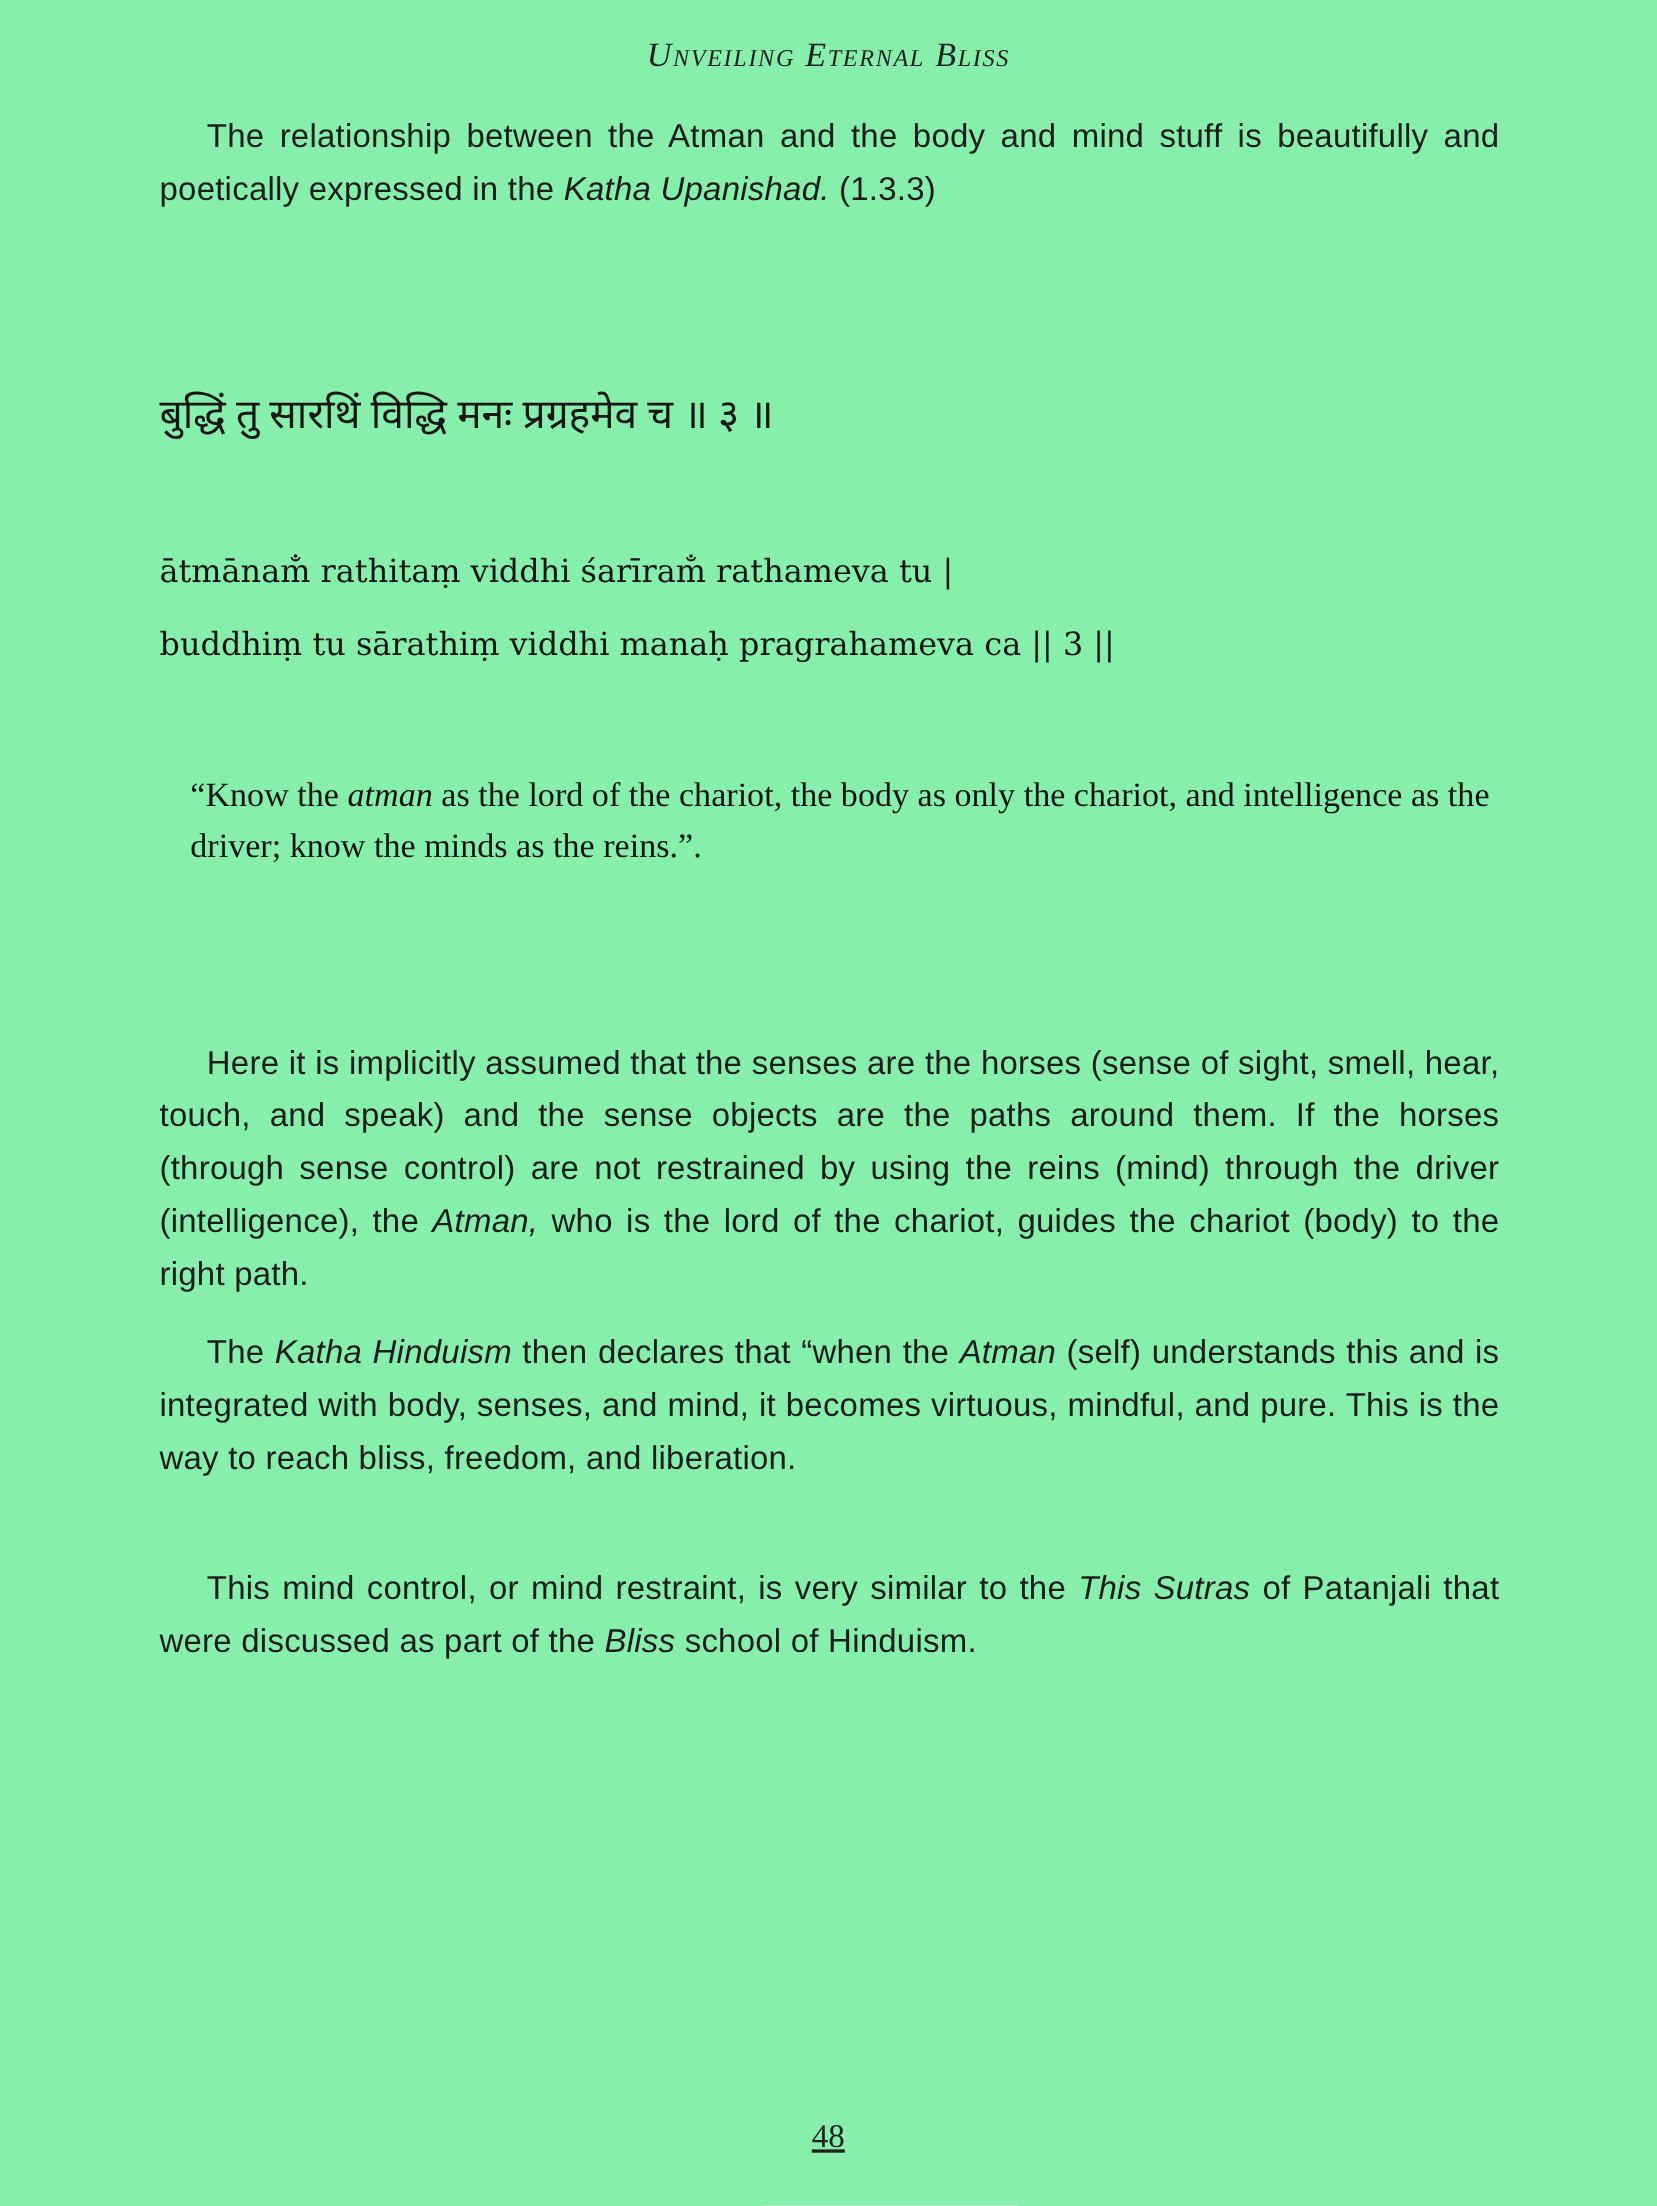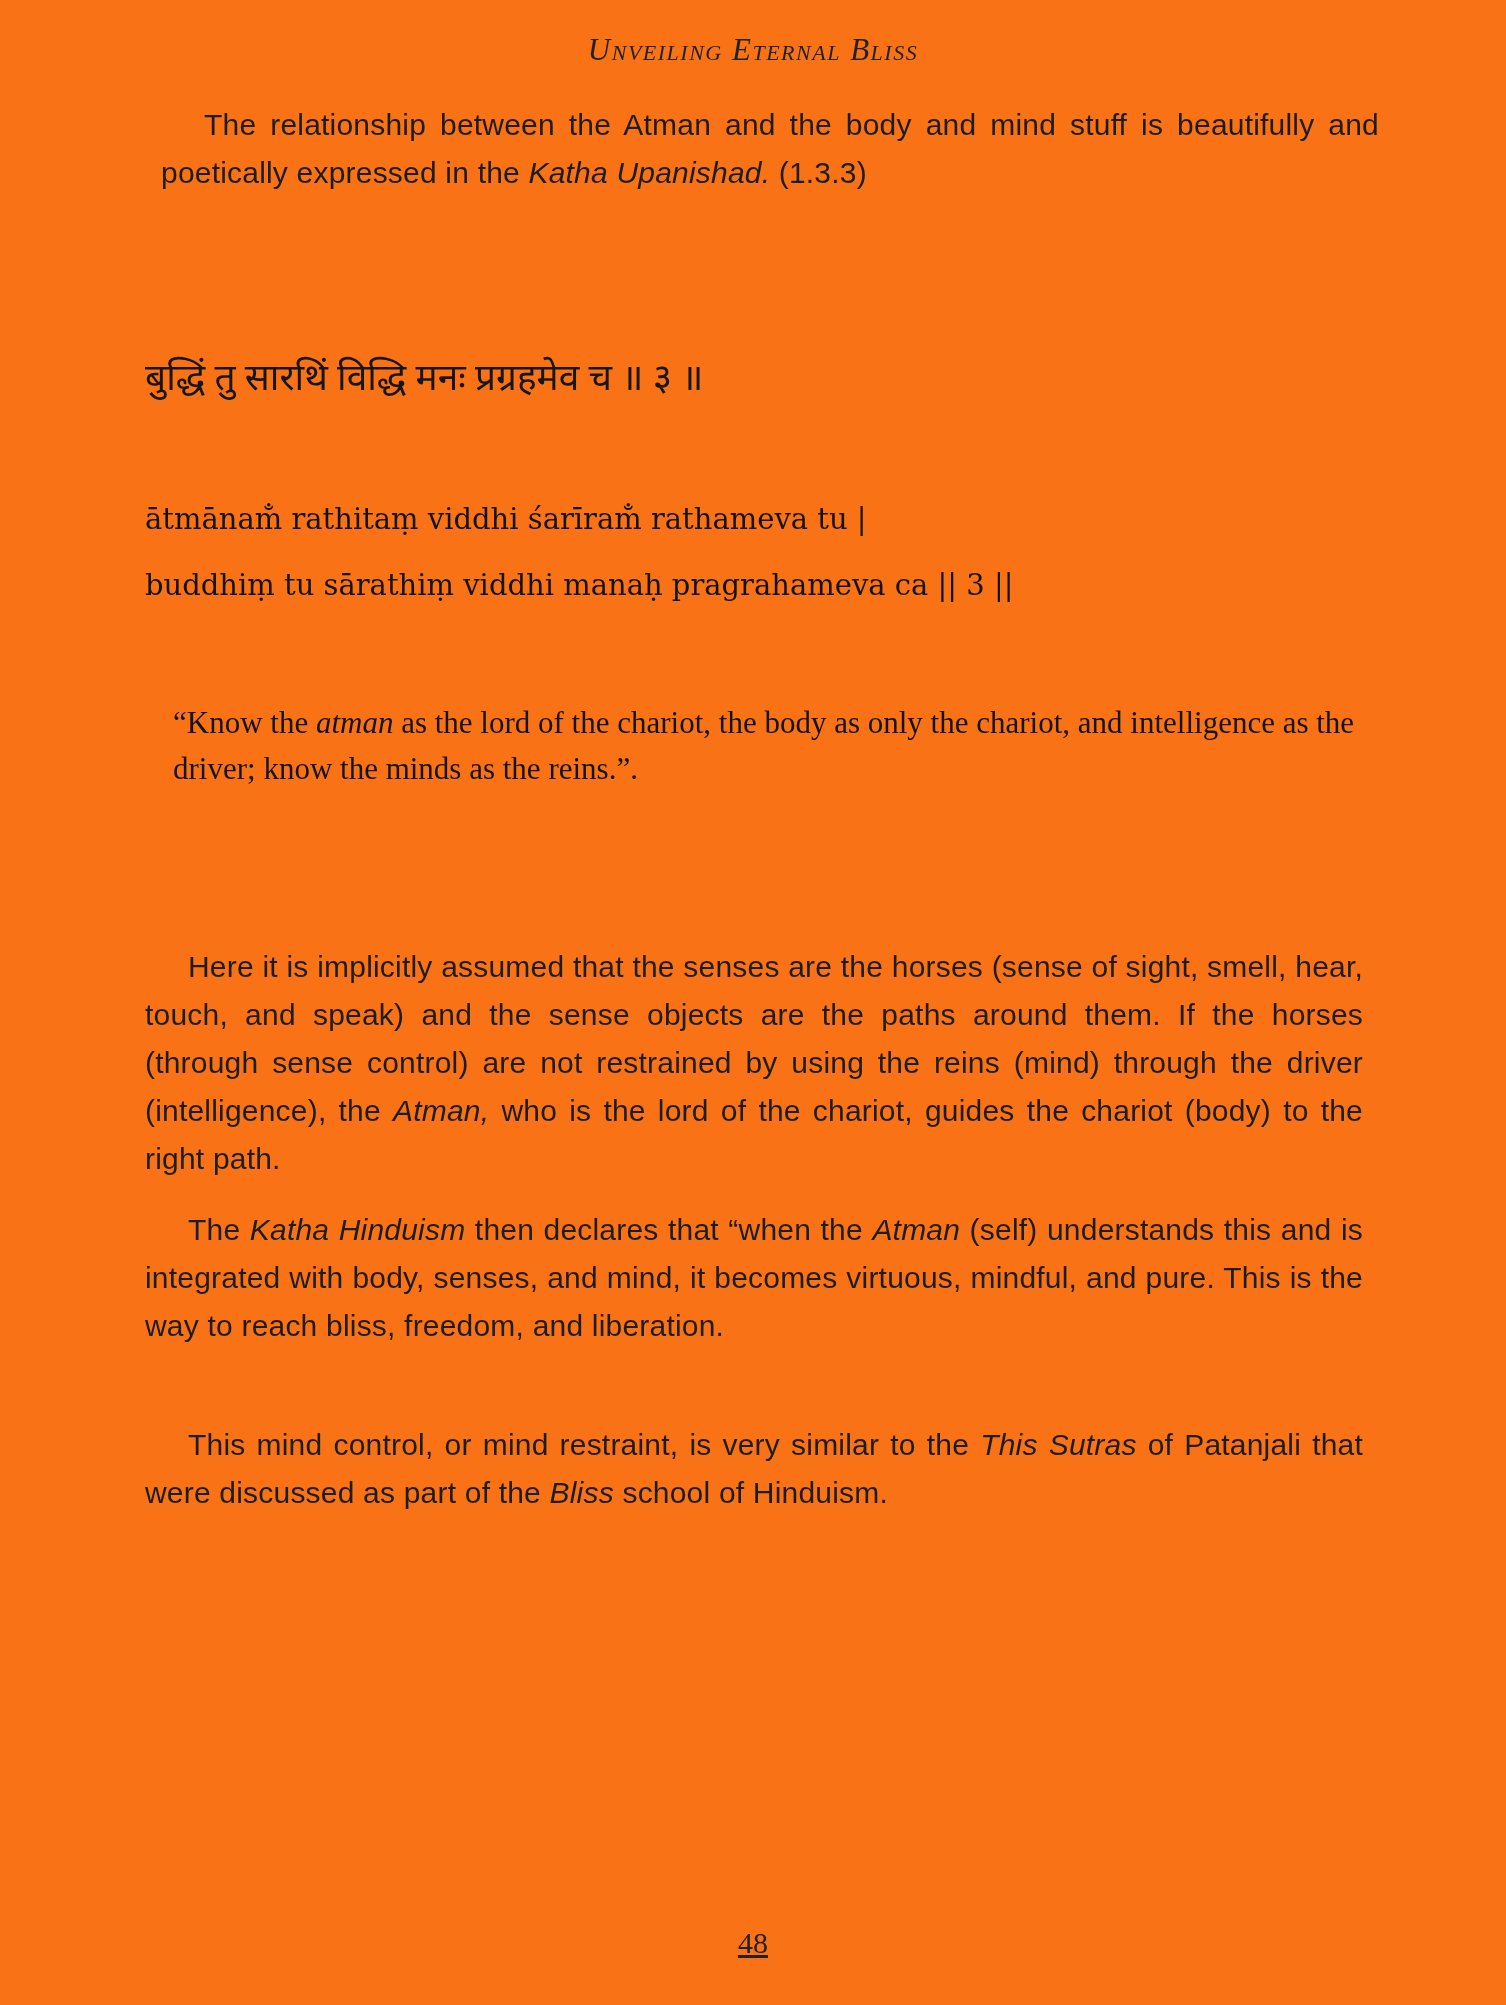--- a/index.html
+++ b/index.html
@@ -1,21 +1,21 @@
 <!DOCTYPE html>
 <html><head>
 <meta charset="utf-8">
 <style>
   html, body { margin: 0; padding: 0; background: #e8e8e8; }
   .page {
     position: relative;
     width: 1506px;
     height: 2005px;
     margin: 0 auto;
-    background: #f97316;
+    background: #86efac;
     overflow: hidden;
     color: #1c1c1c;
   }
   .abs { position: absolute; left: 145px; width: 1218px; }
 
   .running-header {
     left: 0; width: 1506px;
     text-align: center;
     font-family: "Liberation Serif", serif;
     font-style: italic;
@@ -71,21 +71,21 @@
 
   i { font-style: italic; }
 </style>
 </head>
 <body>
 
 <div class="page">
 
   <div class="abs running-header" style="top: 32px;">Unveiling Eternal Bliss</div>
 
-  <div class="abs body-sans indent" style="top: 101px; margin-left: 16px;">The relationship between the Atman and the body and mind stuff is beautifully and poetically expressed in the <i>Katha Upanishad.</i> (1.3.3)</div>
+  <div class="abs body-sans indent" style="top: 101px;">The relationship between the Atman and the body and mind stuff is beautifully and poetically expressed in the <i>Katha Upanishad.</i> (1.3.3)</div>
 
 
   <div class="abs devanagari" style="top: 350px;">बुद्धिं तु सारथिं विद्धि मनः प्रग्रहमेव च ॥ ३ ॥</div>
 
   <div class="abs translit" style="top: 498px;">ātmānam̐ rathitaṃ viddhi śarīram̐ rathameva tu |</div>
 
   <div class="abs translit" style="top: 564px;">buddhiṃ tu sārathiṃ viddhi manaḥ pragrahameva ca || 3 ||</div>
 
   <div class="abs quote-serif" style="top: 700px; margin-left: 28px;">“Know the <i>atman</i> as the lord of the chariot, the body as only the chariot, and intelligence as the driver; know the minds as the reins.”.</div>
 

